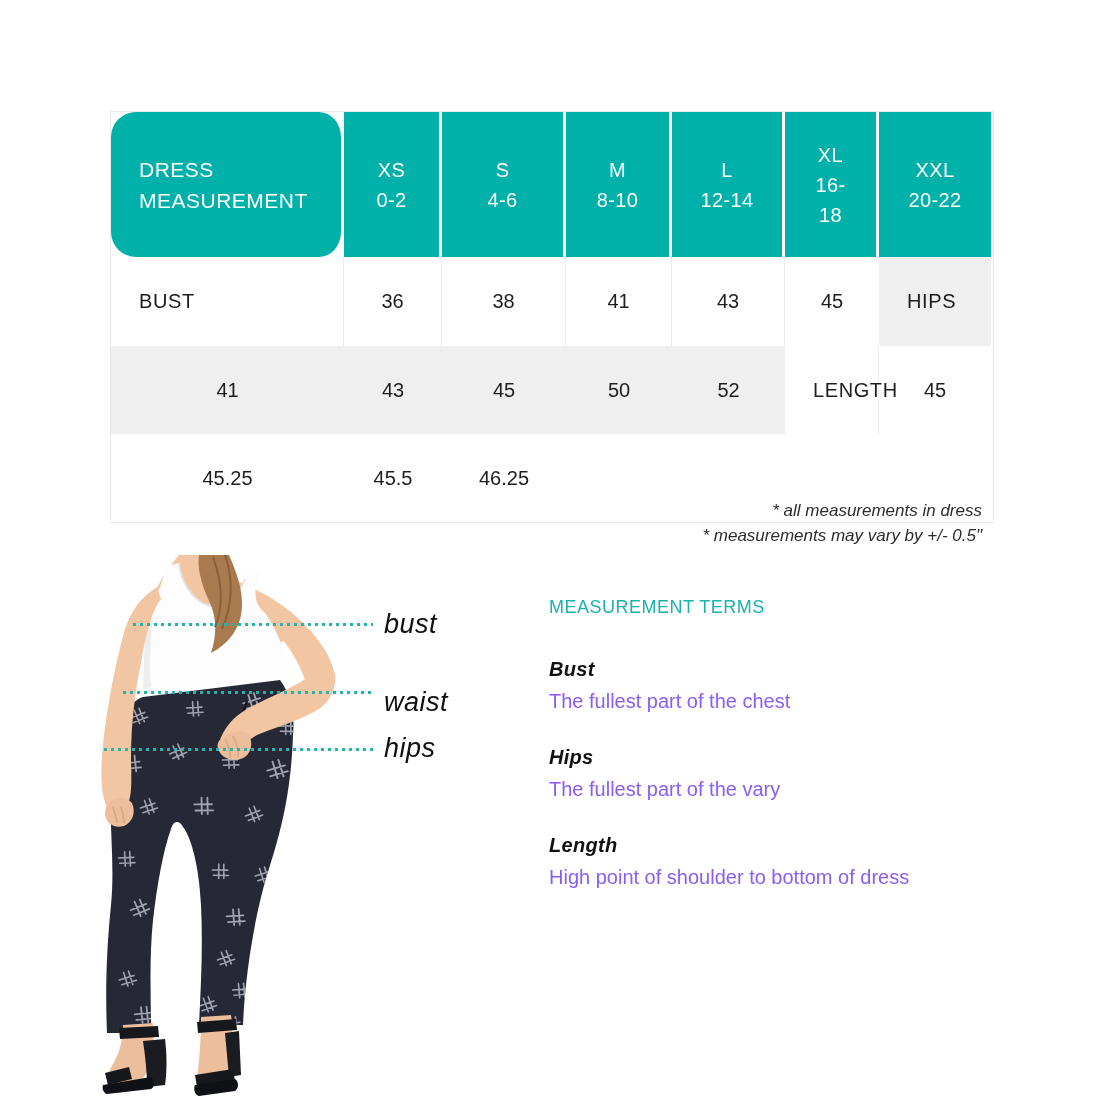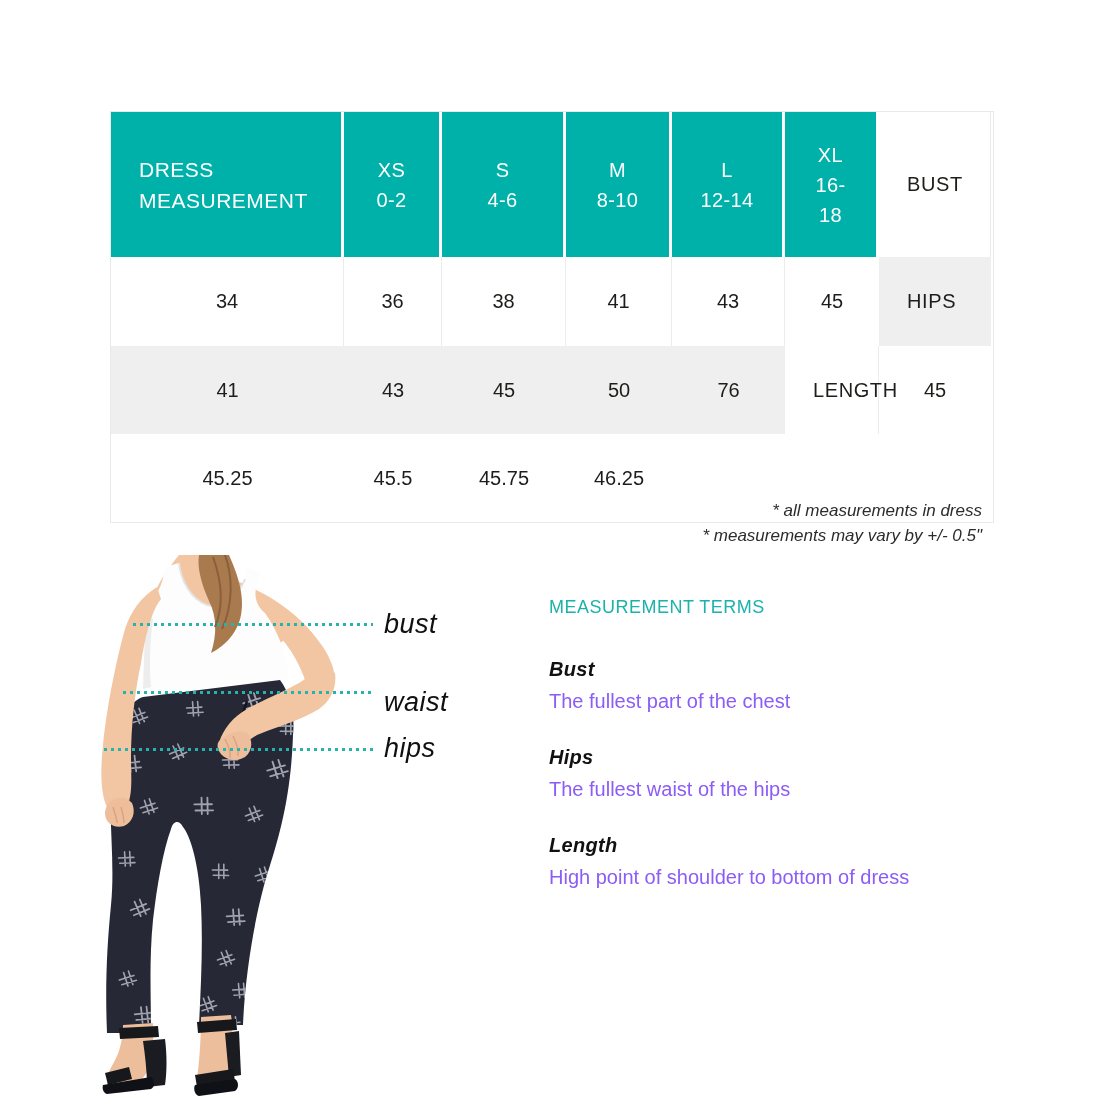--- a/index.html
+++ b/index.html
@@ -19,21 +19,21 @@
   .hc{
     background:#00b1aa;color:#fff;flex-direction:column;line-height:30px;
     font-size:20px;letter-spacing:.4px;border-right:3px solid #fff;
   }
   .hc.last{border-right:none;}
   .hc .rg{display:inline-block;text-align:center;}
   .hc.xl .rg{max-width:44px;}
   .corner{
     background:#00b1aa;color:#fff;align-items:flex-start;justify-content:center;
     flex-direction:column;padding-left:28px;font-size:21px;line-height:31px;
-    letter-spacing:.5px;border-right:3px solid #fff;
+    letter-spacing:.5px;border-right:3px solid #fff;border-radius:25px;
   }
   .corner .hlabel{max-width:170px;}
   .lbl{justify-content:flex-start;padding-left:28px;font-size:20px;letter-spacing:.6px;}
   .val{font-size:20px;}
   .gray{background:#efefef;}
   .sep{border-right:1px solid #ececec;}
   
   .footnote{
     position:absolute;right:118px;font-style:italic;font-size:17px;color:#2c2c2c;
     z-index:6;white-space:nowrap;
@@ -91,41 +91,43 @@
       <span class="rg">8-10</span>
     </div>
     <div class="cell hc">
       <span class="sz">L</span>
       <span class="rg">12-14</span>
     </div>
     <div class="cell hc xl">
       <span class="sz">XL</span>
       <span class="rg">16-18</span>
     </div>
+    <div class="cell hc last">
+      <span class="sz">XXL</span>
+      <span class="rg">20-22</span>
+    </div>
 
     <div class="cell lbl sep">BUST</div>
-    <div class="cell val sep">34</div>
     <div class="cell val sep">36</div>
     <div class="cell val sep">38</div>
     <div class="cell val sep">41</div>
     <div class="cell val sep">43</div>
     <div class="cell val">45</div>
 
     <div class="cell lbl gray">HIPS</div>
     <div class="cell val gray">41</div>
     <div class="cell val gray">43</div>
     <div class="cell val gray">45</div>
     <div class="cell val gray">50</div>
-    <div class="cell val gray">76</div>
+    <div class="cell val gray">52</div>
 
     <div class="cell lbl sep">LENGTH</div>
     <div class="cell val">45</div>
     <div class="cell val">45.25</div>
     <div class="cell val">45.5</div>
-    <div class="cell val">45.75</div>
     <div class="cell val">46.25</div>
   </div>
 
   <div class="footnote fn1">* all measurements in dress</div>
   <div class="footnote fn2">* measurements may vary by +/- 0.5"</div>
 
   <div class="figure">
     <svg width="285" height="545" viewBox="0 0 285 545" xmlns="http://www.w3.org/2000/svg">
       <defs>
         <path id="pantsP" d="M48,142 L185,125
@@ -227,18 +229,18 @@
   <div class="dotline dl-hips"></div>
   <div class="dlabel lb-bust">bust</div>
   <div class="dlabel lb-waist">waist</div>
   <div class="dlabel lb-hips">hips</div>
 
   <div class="terms">
     <h2>MEASUREMENT TERMS</h2>
     <h3>Bust</h3>
     <p>The fullest part of the chest</p>
     <h3>Hips</h3>
-    <p>The fullest waist of the hips</p>
+    <p>The fullest part of the vary</p>
     <h3>Length</h3>
     <p>High point of shoulder to bottom of dress</p>
   </div>
 
 </div>
 
 </body></html>

